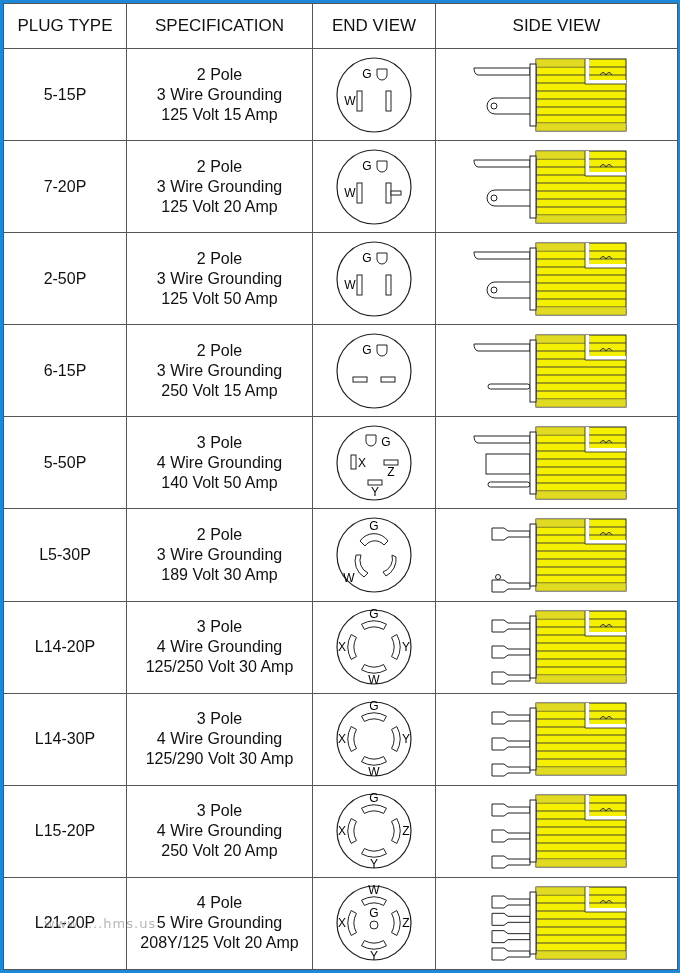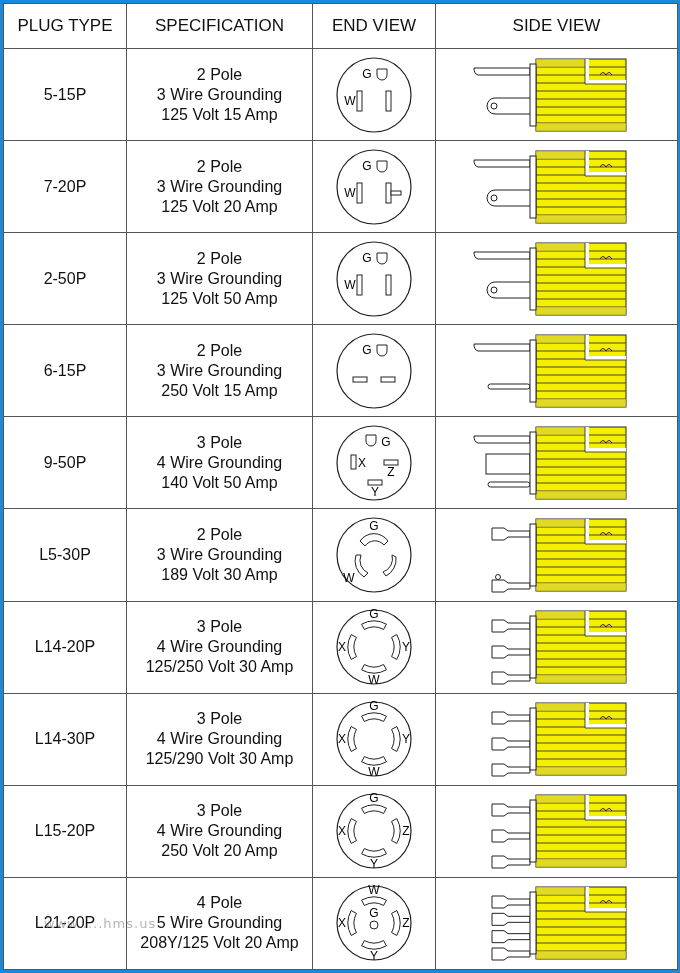--- a/index.html
+++ b/index.html
@@ -187,21 +187,21 @@
               <rect x="64" y="3" width="52" height="8" fill="#d8d030" opacity=".7"></rect>
               <rect x="64" y="67" width="90" height="8" fill="#d8d030" opacity=".7"></rect>
               <path d="M115 3 v23 h39" fill="none" stroke="#fff" stroke-width="4"></path>
               <path d="M113 3 v25 h41" fill="none" stroke="#222" stroke-width="0.8"></path>
               <path d="M128 19 q3 -5 6 0 q3 -5 6 0" fill="none" stroke="#222"></path>
               <rect x="58" y="8" width="6" height="62" fill="#fff" stroke="#222"></rect>
             </svg>
           </td>
         </tr>
         <tr>
-          <td class="type">9-50P</td>
+          <td class="type">5-50P</td>
   <td class="spec">
             <div>3 Pole</div>
             <div>4 Wire Grounding</div>
             <div>140 Volt 50 Amp</div>
           </td>
   <td class="view">
             <svg width="80" height="80" viewBox="0 0 80 80">
               <circle cx="40" cy="40" r="37" fill="#fff" stroke="#222" stroke-width="1.2"></circle>
               <path d="M32 12 h10 v6 a5 5 0 0 1 -10 0 z" fill="#fff" stroke="#222"></path>
               <text x="52" y="23" font-size="12" font-family="Liberation Sans,sans-serif" text-anchor="middle">G</text>

